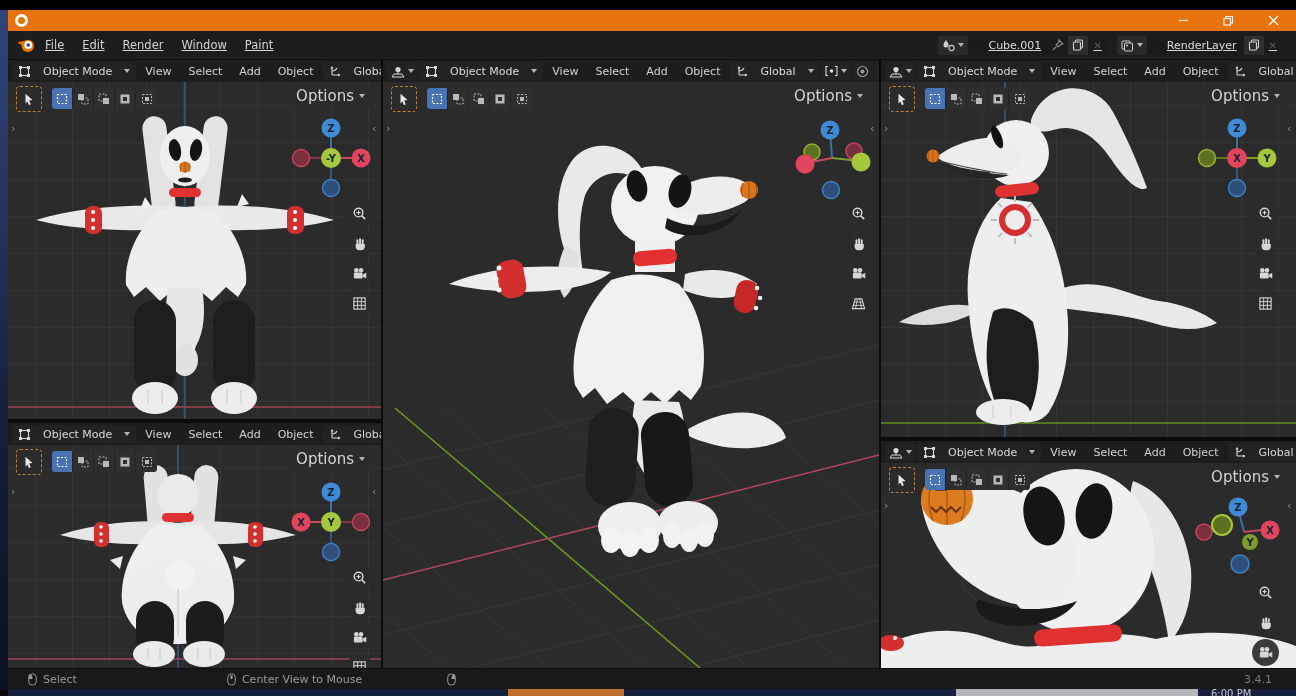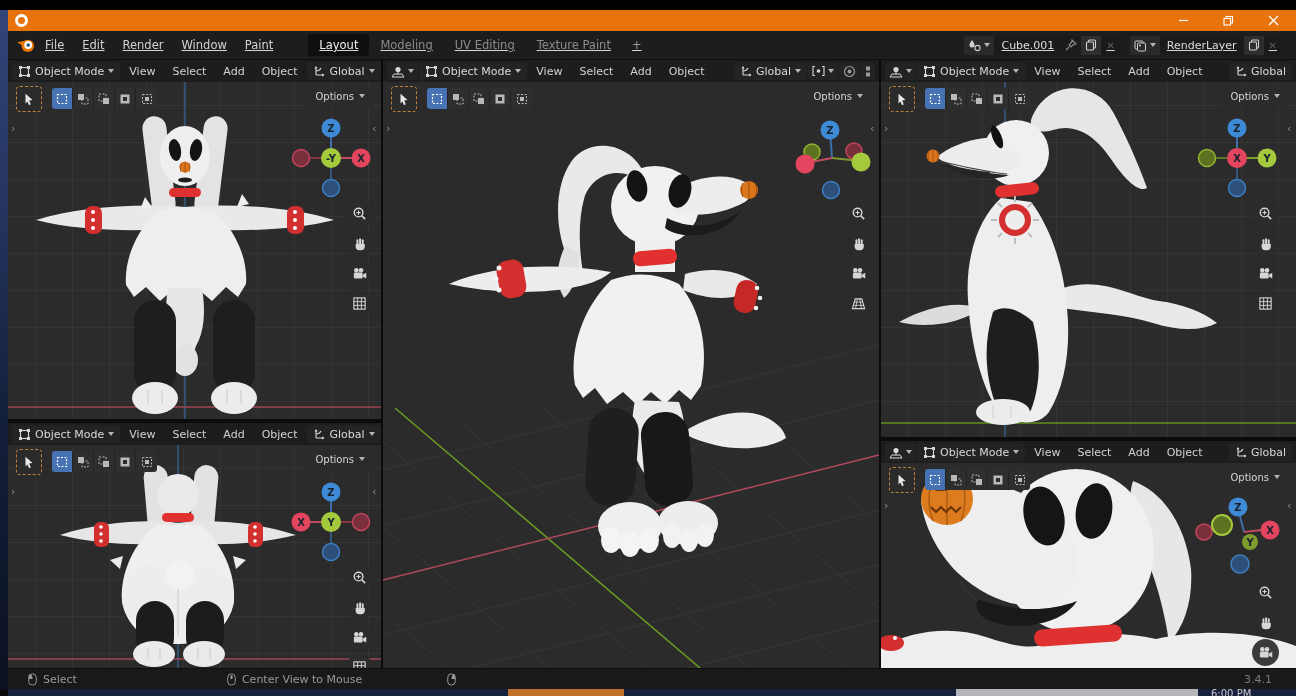--- a/index.html
+++ b/index.html
@@ -35,21 +35,21 @@
   .blender-logo { margin-left:8px; width:20px; height:16px; }
   .menu-item { padding:0 9px; color:#d2d2d2; cursor:default; }
   .ws-tabs { display:flex; align-items:center; margin-left:26px; }
   .ws-tab { padding:4px 11px; color:#8b8b8b; border-radius:4px; }
   .ws-tab.active { background:#0f0f0f; color:#efefef; }
   .ws-plus { padding:0 10px; color:#9a9a9a; }
   .topbar-right { margin-left:auto; display:flex; align-items:center; gap:10px; margin-right:14px; }
   .db { display:flex; align-items:center; height:19px; background:#1b1b1b; border-radius:3px;
     overflow:hidden; font-size:11px; color:#dcdcdc; }
   .db .ic { background:#2a2a2a; padding:0 4px; height:100%; display:flex; align-items:center; gap:3px; }
-  .db .val { padding:0 7px; }
+  .db .val { padding:0 7px;margin-left:13px; }
   .db .mini { color:#9a9a9a; padding:0 4px; display:flex; align-items:center; }
   .db .copybtn { background:#2e2e2e; height:100%; display:flex; align-items:center; padding:0 4px; }
   .db .xbtn { color:#5f5f5f; padding:0 5px; font-size:10px; }
   .caret { display:inline-block; width:0; height:0; border-left:3px solid transparent;
     border-right:3px solid transparent; border-top:4px solid #b5b5b5; }
 
   
   .vp { position:absolute; background:#2b2b2b; overflow:hidden; }
   .vp.grid-bg {
     background-image:
@@ -59,39 +59,39 @@
   .vp-front { left:8px;  top:60px;  width:373px; height:359px; }
   .vp-persp { left:383px; top:60px; width:496px; height:608px; }
   .vp-side  { left:881px; top:60px; width:415px; height:377px; }
   .vp-back  { left:8px;  top:423px; width:373px; height:245px; }
   .vp-close { left:881px; top:441px; width:415px; height:227px; }
   .model { position:absolute; left:0; top:0; width:100%; height:100%; }
 
   .vp-header { position:absolute; left:0; top:0; right:0; height:22px; background:#1d1d1d;
     display:flex; align-items:center; padding:0 4px; gap:1px; font-size:11px; color:#d8d8d8;
     white-space:nowrap; overflow:hidden; z-index:5; }
-  .hdr-btn { display:flex; align-items:center; gap:4px; background:#232323; border-radius:3px;
+  .hdr-btn { display:flex; align-items:center; gap:12px; background:#232323; border-radius:3px;
     height:18px; padding:0 6px; }
   .hdr-menu { padding:0 8px; color:#d2d2d2; }
   .hdr-spacer { flex:1; }
   .hdr-iconbtn { display:flex; align-items:center; gap:3px; background:#232323; border-radius:3px;
     height:18px; padding:0 4px; }
 
   .vp-tools { position:absolute; left:8px; right:8px; top:26px; height:26px; z-index:4;
     display:flex; align-items:flex-start; }
   .tweak-btn { width:26px; height:26px; border-radius:4px; background:#2b2b2b;
     border:1.5px dashed #c2813a; display:flex; align-items:center; justify-content:center; }
   .selmode-group { display:flex; margin-left:10px; margin-top:2px; }
   .selmode-btn { width:21px; height:21px; background:#2e2e2e; display:flex; align-items:center;
     justify-content:center; border-right:1px solid #232323; }
   .selmode-btn:first-child { border-radius:3px 0 0 3px; }
   .selmode-btn:last-child { border-radius:0 3px 3px 0; border-right:none; }
   .selmode-btn.active { background:#4772b3; }
   .options-btn { margin-left:auto; height:20px; background:#2b2b2b; border-radius:4px;
-    display:flex; align-items:center; gap:5px; padding:0 8px; font-size:10px; color:#d5d5d5; }
+    display:flex; align-items:center; gap:5px; padding:0 8px; font-size:15px; color:#d5d5d5; }
 
   .chev { position:absolute; color:#8f8f8f; font-size:11px; z-index:4; line-height:10px; }
 
   .gizmo { position:absolute; width:90px; height:90px; z-index:4; }
   .nav-btn { position:absolute; width:27px; height:27px; border-radius:50%;
     background:rgba(43,43,43,0.92); display:flex; align-items:center; justify-content:center; z-index:4; }
   .gz-label { font-size:10px; font-weight:bold; fill:#17232e; text-anchor:middle; }
 
   .statusbar { position:absolute; left:8px; top:668px; width:1288px; height:21px;
     background:#191919; border-top:1px solid #0d0d0d; display:flex; align-items:center;
@@ -135,27 +135,20 @@
       <path d="M1,6 L12,4 L8,10 Z" fill="#ea7600"></path>
       <circle cx="13" cy="10" r="7" fill="#ea7600"></circle>
       <circle cx="13.5" cy="9" r="4.4" fill="#ffffff"></circle>
       <circle cx="13.5" cy="9" r="2.1" fill="#265787"></circle>
     </svg>
     <span class="menu-item">File</span>
     <span class="menu-item">Edit</span>
     <span class="menu-item">Render</span>
     <span class="menu-item">Window</span>
     <span class="menu-item">Paint</span>
-    <div class="ws-tabs">
-      <span class="ws-tab active">Layout</span>
-      <span class="ws-tab">Modeling</span>
-      <span class="ws-tab">UV Editing</span>
-      <span class="ws-tab">Texture Paint</span>
-      <span class="ws-plus">+</span>
-    </div>
     <div class="topbar-right">
       <div class="db">
         <span class="ic">
           <svg width="13" height="13" viewBox="0 0 13 13">
             <path d="M4,1 C5.5,3 6.5,4.5 6.5,6 a2.5,2.5 0 1 1 -5,0 C1.5,4.5 2.5,3 4,1 Z" fill="#cfcfcf"></path>
             <circle cx="9.5" cy="9" r="2.6" fill="none" stroke="#cfcfcf" stroke-width="1.1"></circle>
           </svg>
           <span class="caret"></span>
         </span>
         <span class="val">Cube.001</span>

